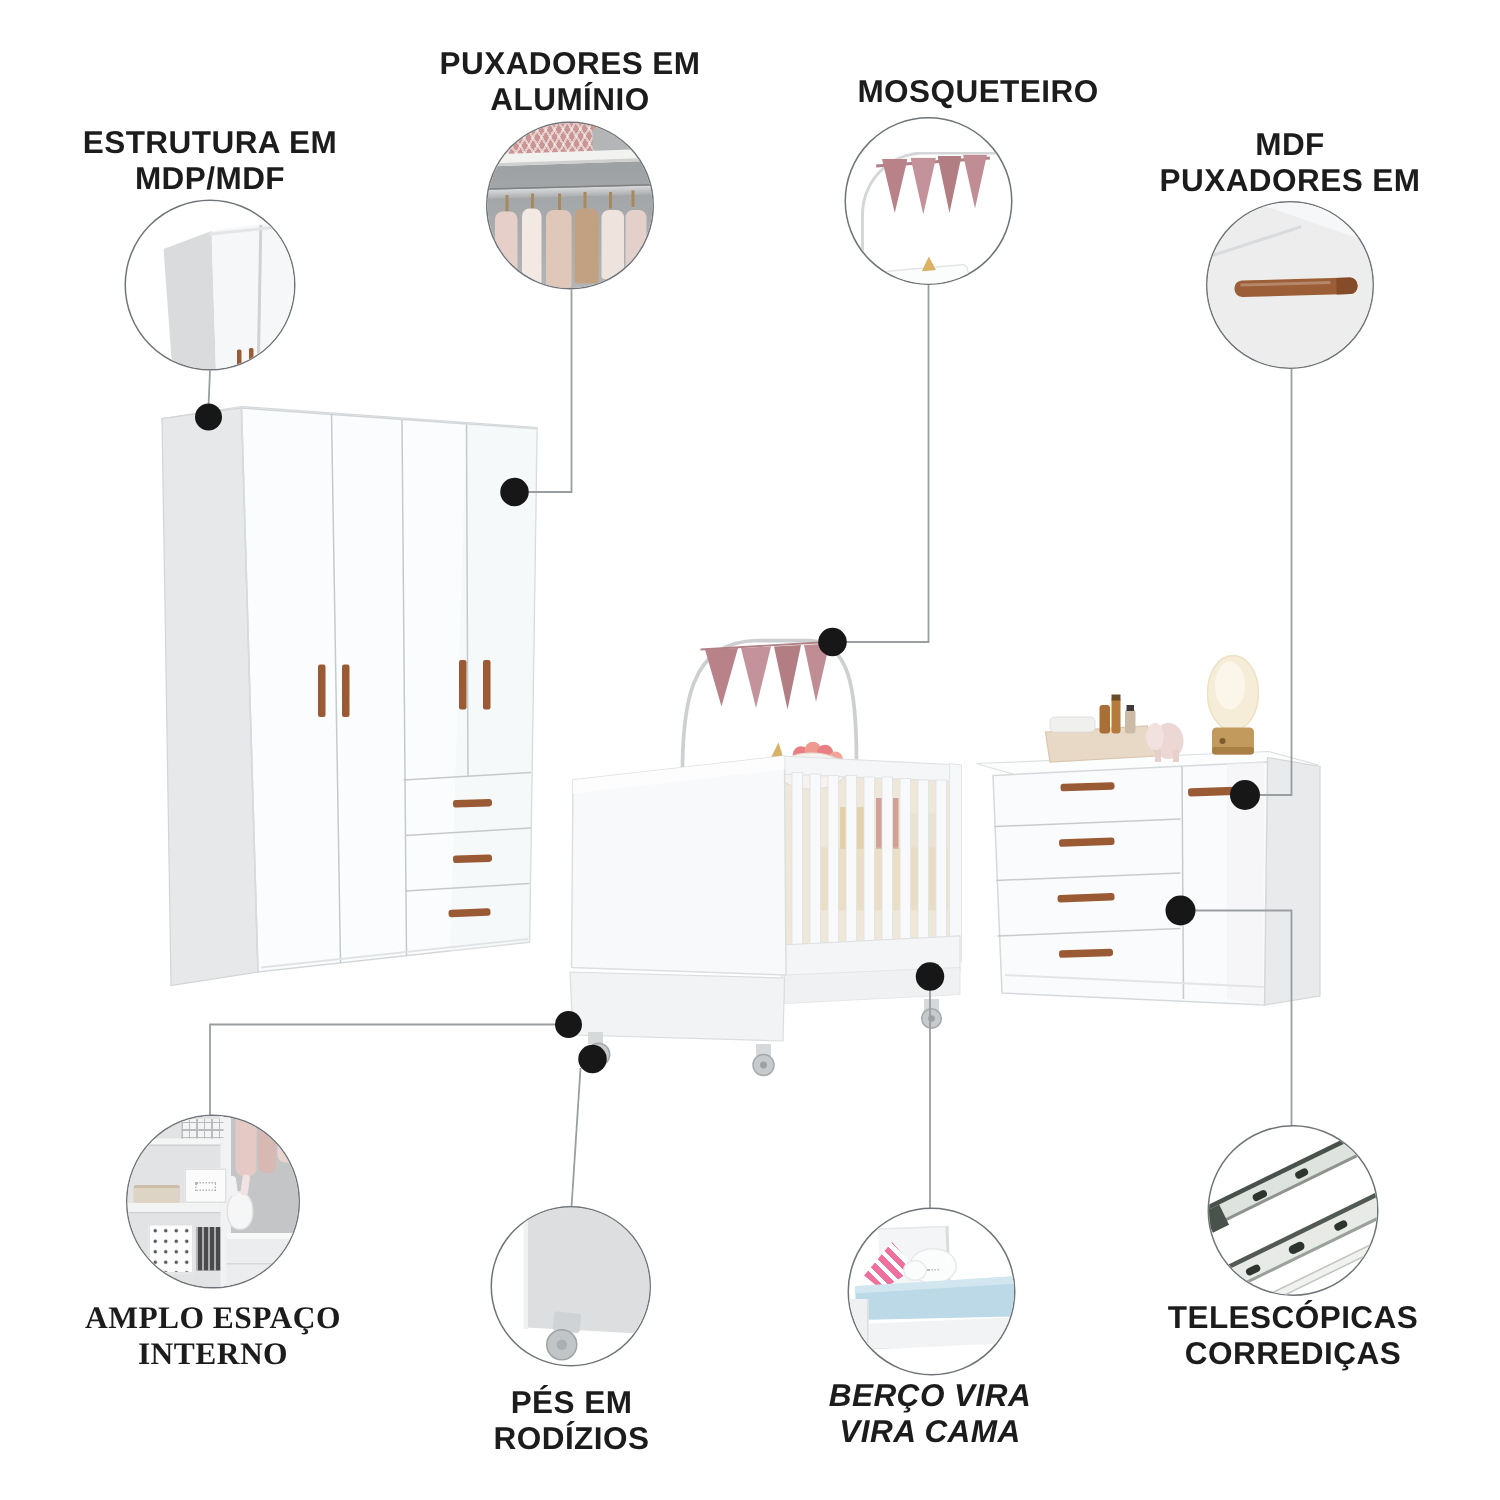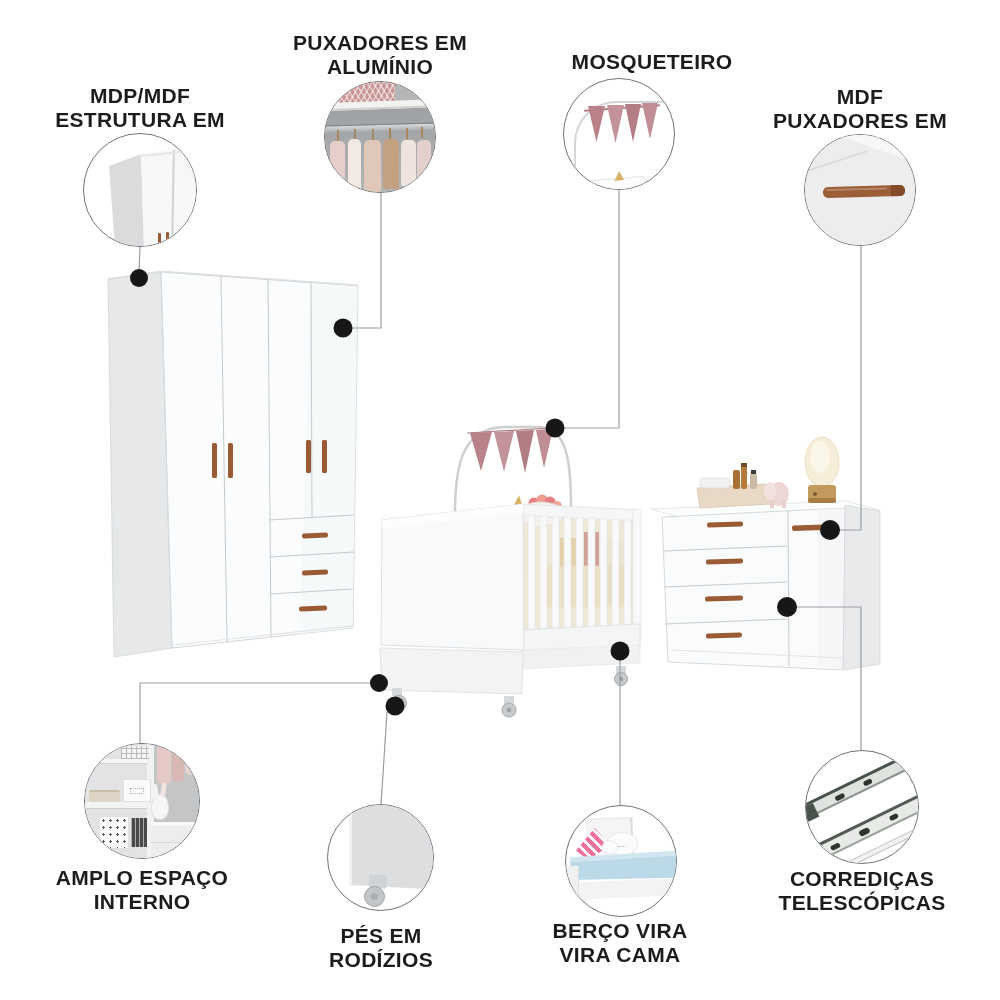--- a/index.html
+++ b/index.html
@@ -283,45 +283,45 @@
     <div style="left:-6px;top:70px;width:132px;height:17px;background:#e7eae6;border-top:3px solid #525a54;border-bottom:2px solid #9aa09a;transform:rotate(-26deg);">
       <div style="left:26px;top:5px;width:10px;height:5px;border-radius:3px;background:#2e352f;"></div>
       <div style="left:58px;top:4px;width:11px;height:6px;border-radius:3px;background:#2e352f;"></div>
       <div style="left:92px;top:4px;width:9px;height:5px;border-radius:3px;background:#2e352f;"></div>
     </div>
     <div style="left:12px;top:98px;width:112px;height:6px;background:#f0f2f0;border:1px solid #c2c6c2;transform:rotate(-26deg);"></div>
   </div>
 </div>
 
 <div class="lbl" style="left:140px;top:84px;">
+  <div>ESTRUTURA EM</div>
   <div>MDP/MDF</div>
-  <div>ESTRUTURA EM</div>
 </div>
 <div class="lbl" style="left:380px;top:31px;">
   <div>PUXADORES EM</div>
   <div>ALUMÍNIO</div>
 </div>
 <div class="lbl" style="left:652px;top:50px;">
   <div>MOSQUETEIRO</div>
   <div></div>
 </div>
 <div class="lbl" style="left:860px;top:85px;">
   <div>MDF</div>
   <div>PUXADORES EM</div>
 </div>
-<div class="lbl" style="left:142px;top:866px;">
+<div class="lbl" style="left:142px;top:866px;font-family:Liberation Serif, serif;">
   <div>AMPLO ESPAÇO</div>
   <div>INTERNO</div>
 </div>
 <div class="lbl" style="left:381px;top:924px;">
   <div>PÉS EM</div>
   <div>RODÍZIOS</div>
 </div>
-<div class="lbl" style="left:620px;top:919px;">
+<div class="lbl" style="left:620px;top:919px;font-style:italic;">
   <div>BERÇO VIRA</div>
   <div>VIRA CAMA</div>
 </div>
 <div class="lbl" style="left:862px;top:867px;">
+  <div>TELESCÓPICAS</div>
   <div>CORREDIÇAS</div>
-  <div>TELESCÓPICAS</div>
 </div>
 
 </div>
 
 </body></html>

